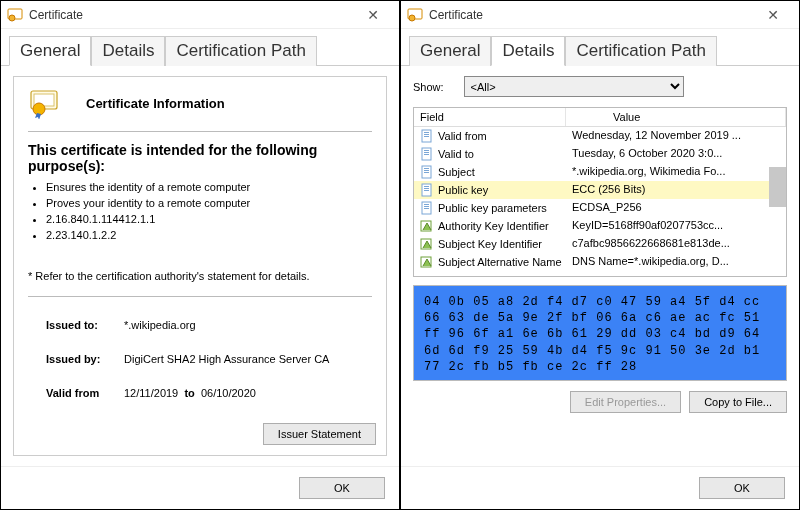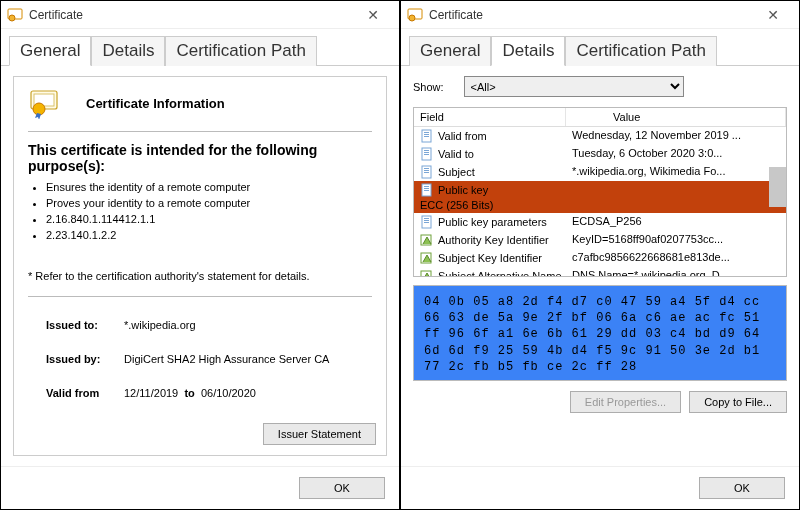--- a/index.html
+++ b/index.html
@@ -155,21 +155,21 @@
   }
   .lv-row {
     display: flex;
     padding: 1px 0;
     font-size: 11px;
     cursor: default;
   }
   .lv-row .cell { padding: 1px 6px; white-space: nowrap; overflow: hidden; text-overflow: ellipsis; }
   .lv-row .cell.f { width: 152px; display: flex; align-items: center; gap: 4px; }
   .lv-row .cell.v { flex: 1; }
-  .lv-row.selected { background: #c2410c; flex-direction: column; }
+  .lv-row.selected { background: #fef9c3; }
   .lv-row .mini-icon { width: 14px; height: 14px; flex-shrink: 0; }
   .hexbox {
     border: 1px solid #bbb;
     margin-top: 8px;
     height: 96px;
     padding: 8px 10px;
     font-family: "Consolas","Courier New",monospace;
     font-size: 12px;
     line-height: 1.35;
     overflow: hidden;

